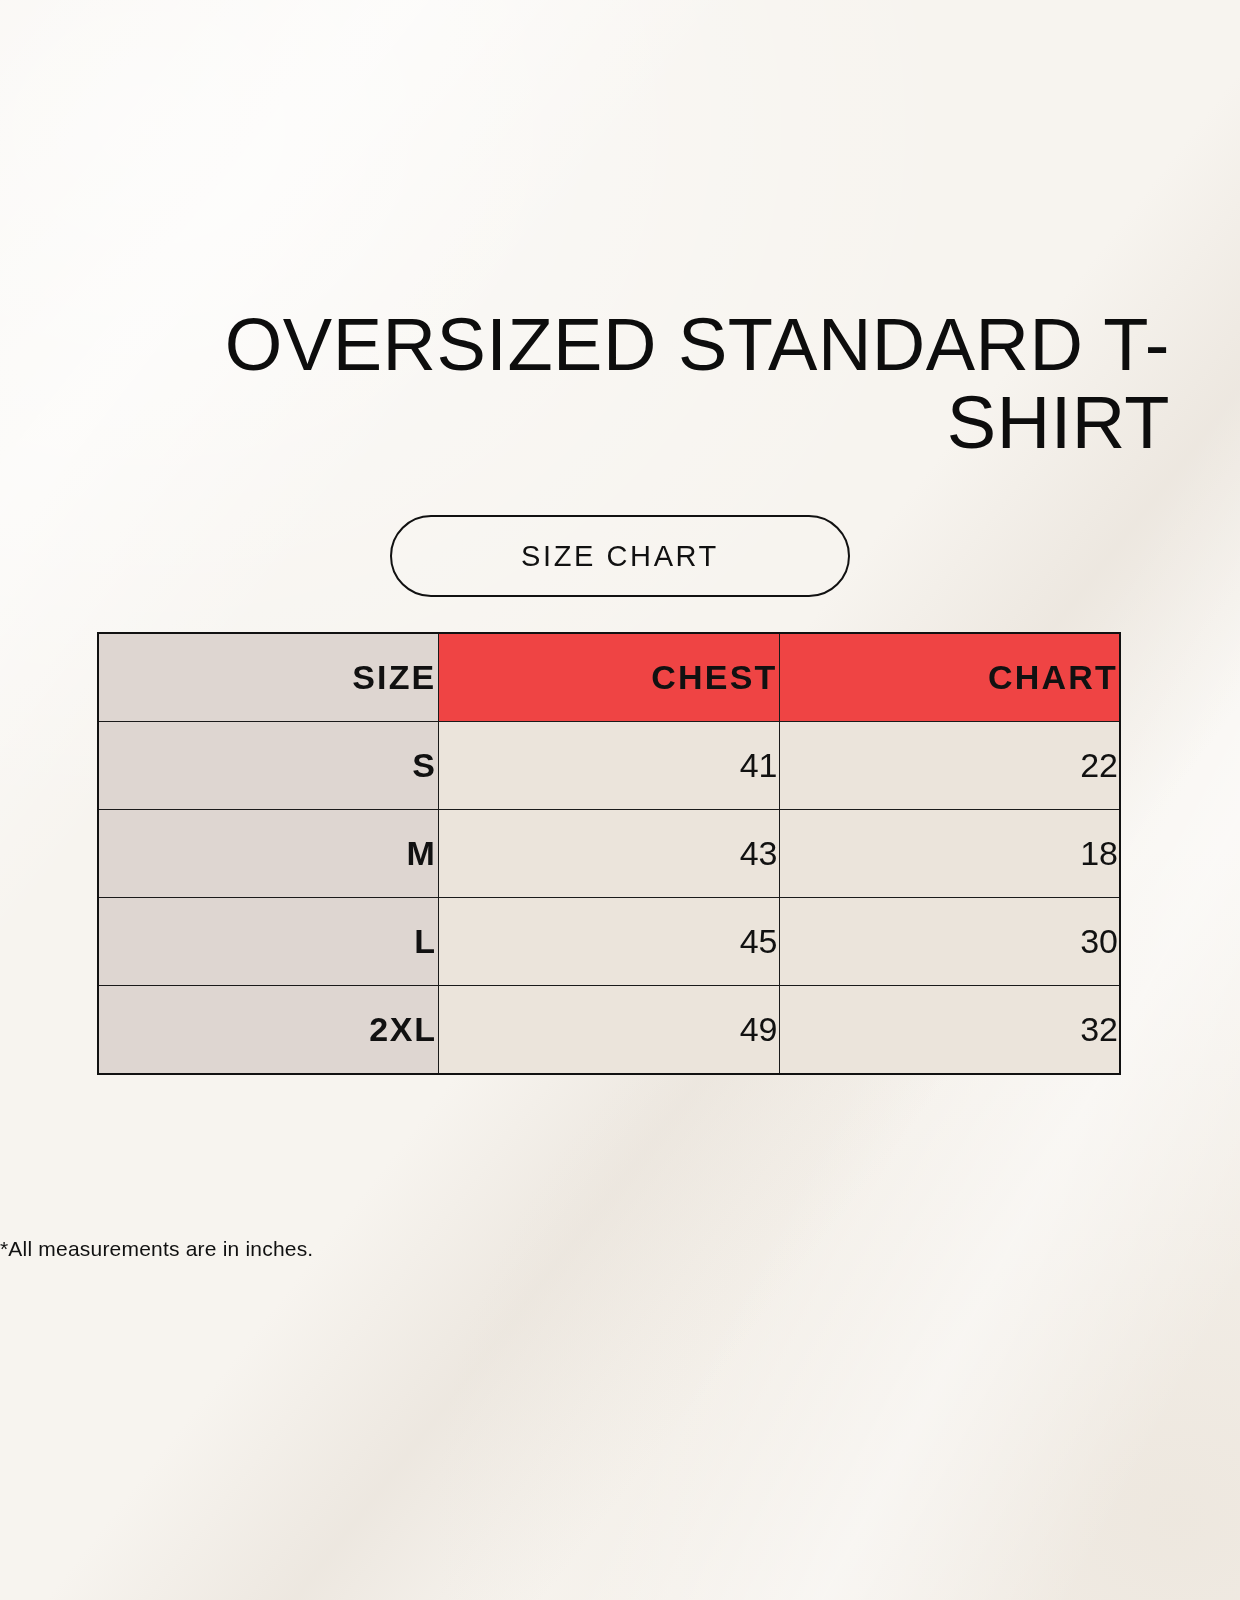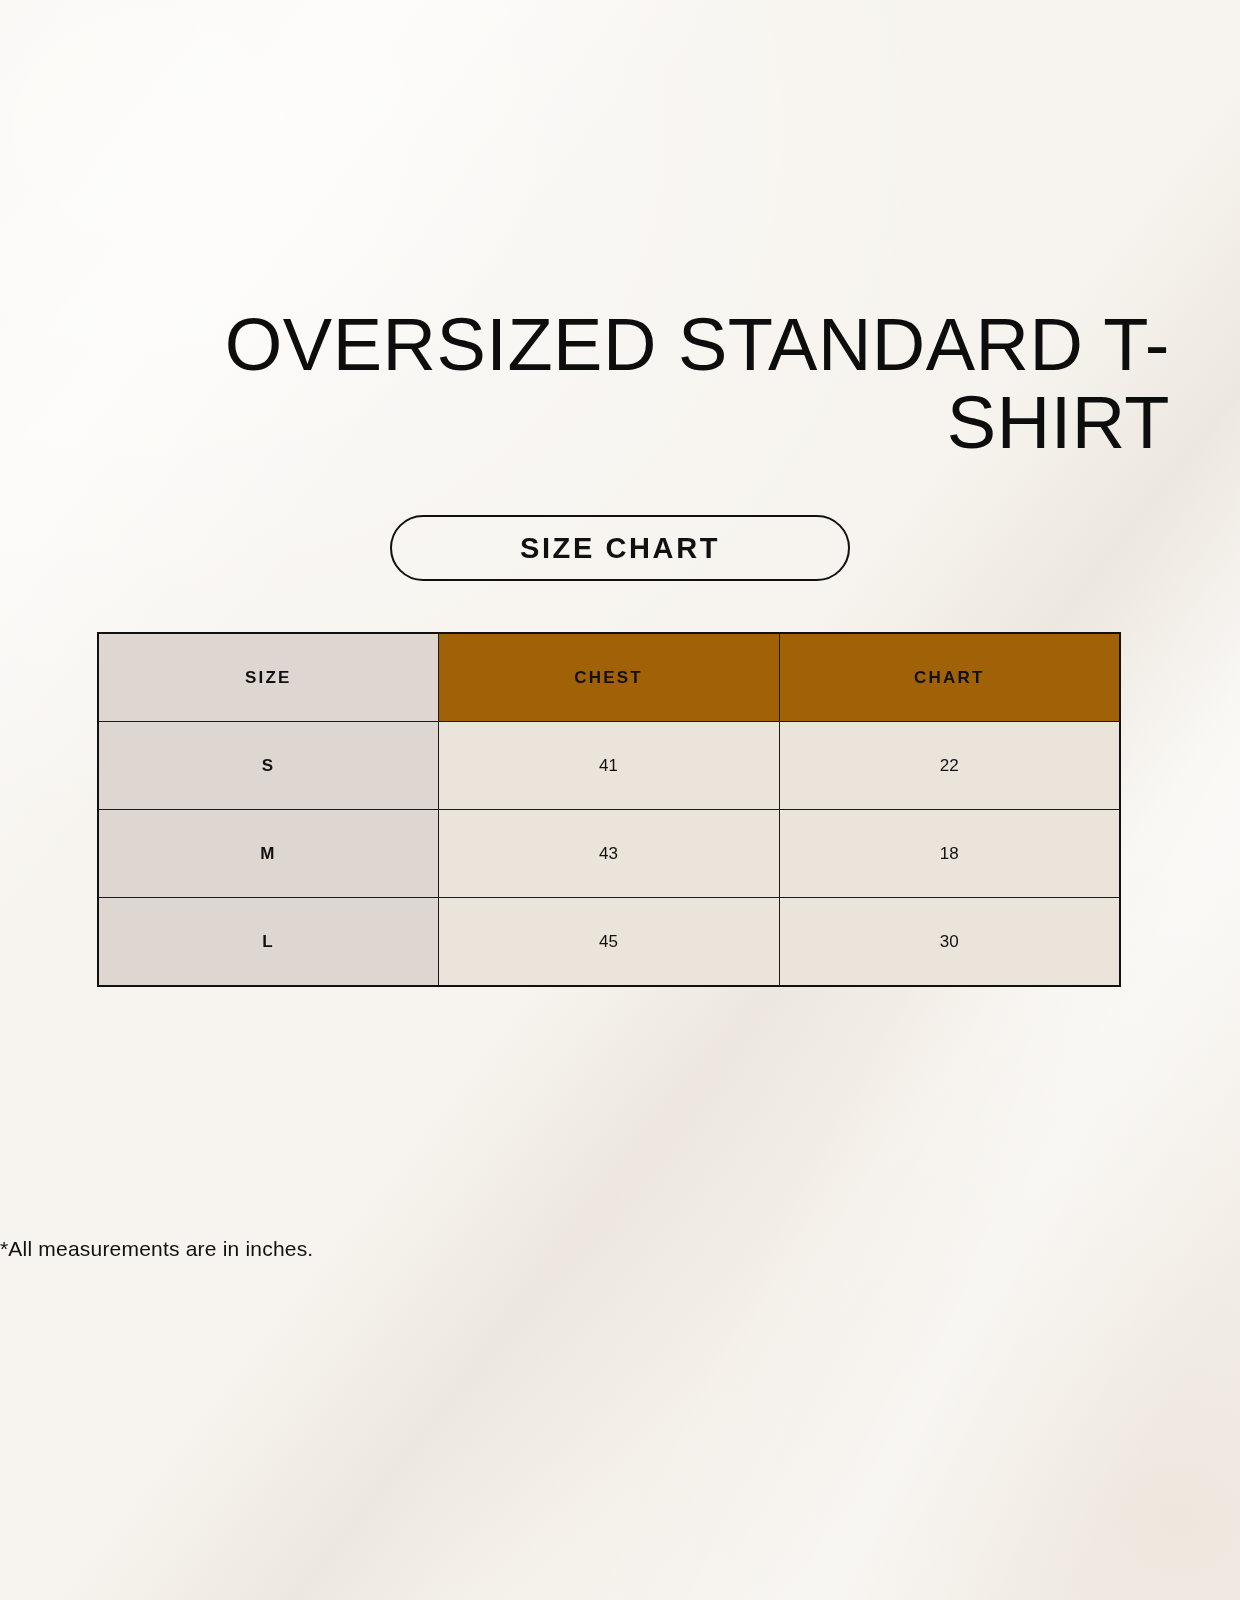--- a/index.html
+++ b/index.html
@@ -60,26 +60,26 @@
     top: 515px;
     left: 0;
     width: 1240px;
     display: flex;
     justify-content: center;
   }
   .pill {
     border: 2.5px solid #111;
     border-radius: 46px;
     width: 460px;
-    height: 66px;
+    height: 82px;
     display: flex;
     align-items: center;
     justify-content: center;
     font-size: 29px;
-    font-weight: 700;
+    font-weight: 400;
     letter-spacing: 2.6px;
     background: transparent;
     box-sizing: border-box;
   }
 
   .table-wrap {
     position: absolute;
     top: 632px;
     left: 97px;
     width: 1022px;
@@ -91,33 +91,33 @@
     border: 2px solid #111;
   }
   table.size-chart col.c-size { width: 340px; }
   table.size-chart col.c-chest { width: 341px; }
   table.size-chart col.c-length { width: 341px; }
 
   table.size-chart th,
   table.size-chart td {
     border: 1.6px solid #1a1a1a;
     height: 85px;
-    text-align: center;
+    text-align: right;
     vertical-align: middle;
-    font-size: 17px;
+    font-size: 34px;
   }
   thead th {
     font-weight: bold;
     letter-spacing: 2.2px;
     font-size: 25px;
     height: 90px;
   }
   thead th.h-size { background: #ded6d1; }
   thead th.h-chest,
-  thead th.h-length { background: #a16207; }
+  thead th.h-length { background: #ef4444; }
 
   tbody td.cell-size {
     background: #ded6d1;
     font-weight: bold;
     letter-spacing: 1.6px;
   }
   tbody td.cell-val {
     background: #ebe4db;
     font-weight: 400;
   }
@@ -170,18 +170,23 @@
         <tr>
           <td class="cell-size">M</td>
           <td class="cell-val">43</td>
           <td class="cell-val">18</td>
         </tr>
         <tr>
           <td class="cell-size">L</td>
           <td class="cell-val">45</td>
           <td class="cell-val">30</td>
         </tr>
+        <tr>
+          <td class="cell-size">2XL</td>
+          <td class="cell-val">49</td>
+          <td class="cell-val">32</td>
+        </tr>
       </tbody>
     </table>
   </div>
 
   <div class="footnote">*All measurements are in inches.</div>
 </div>
 
 </body></html>

